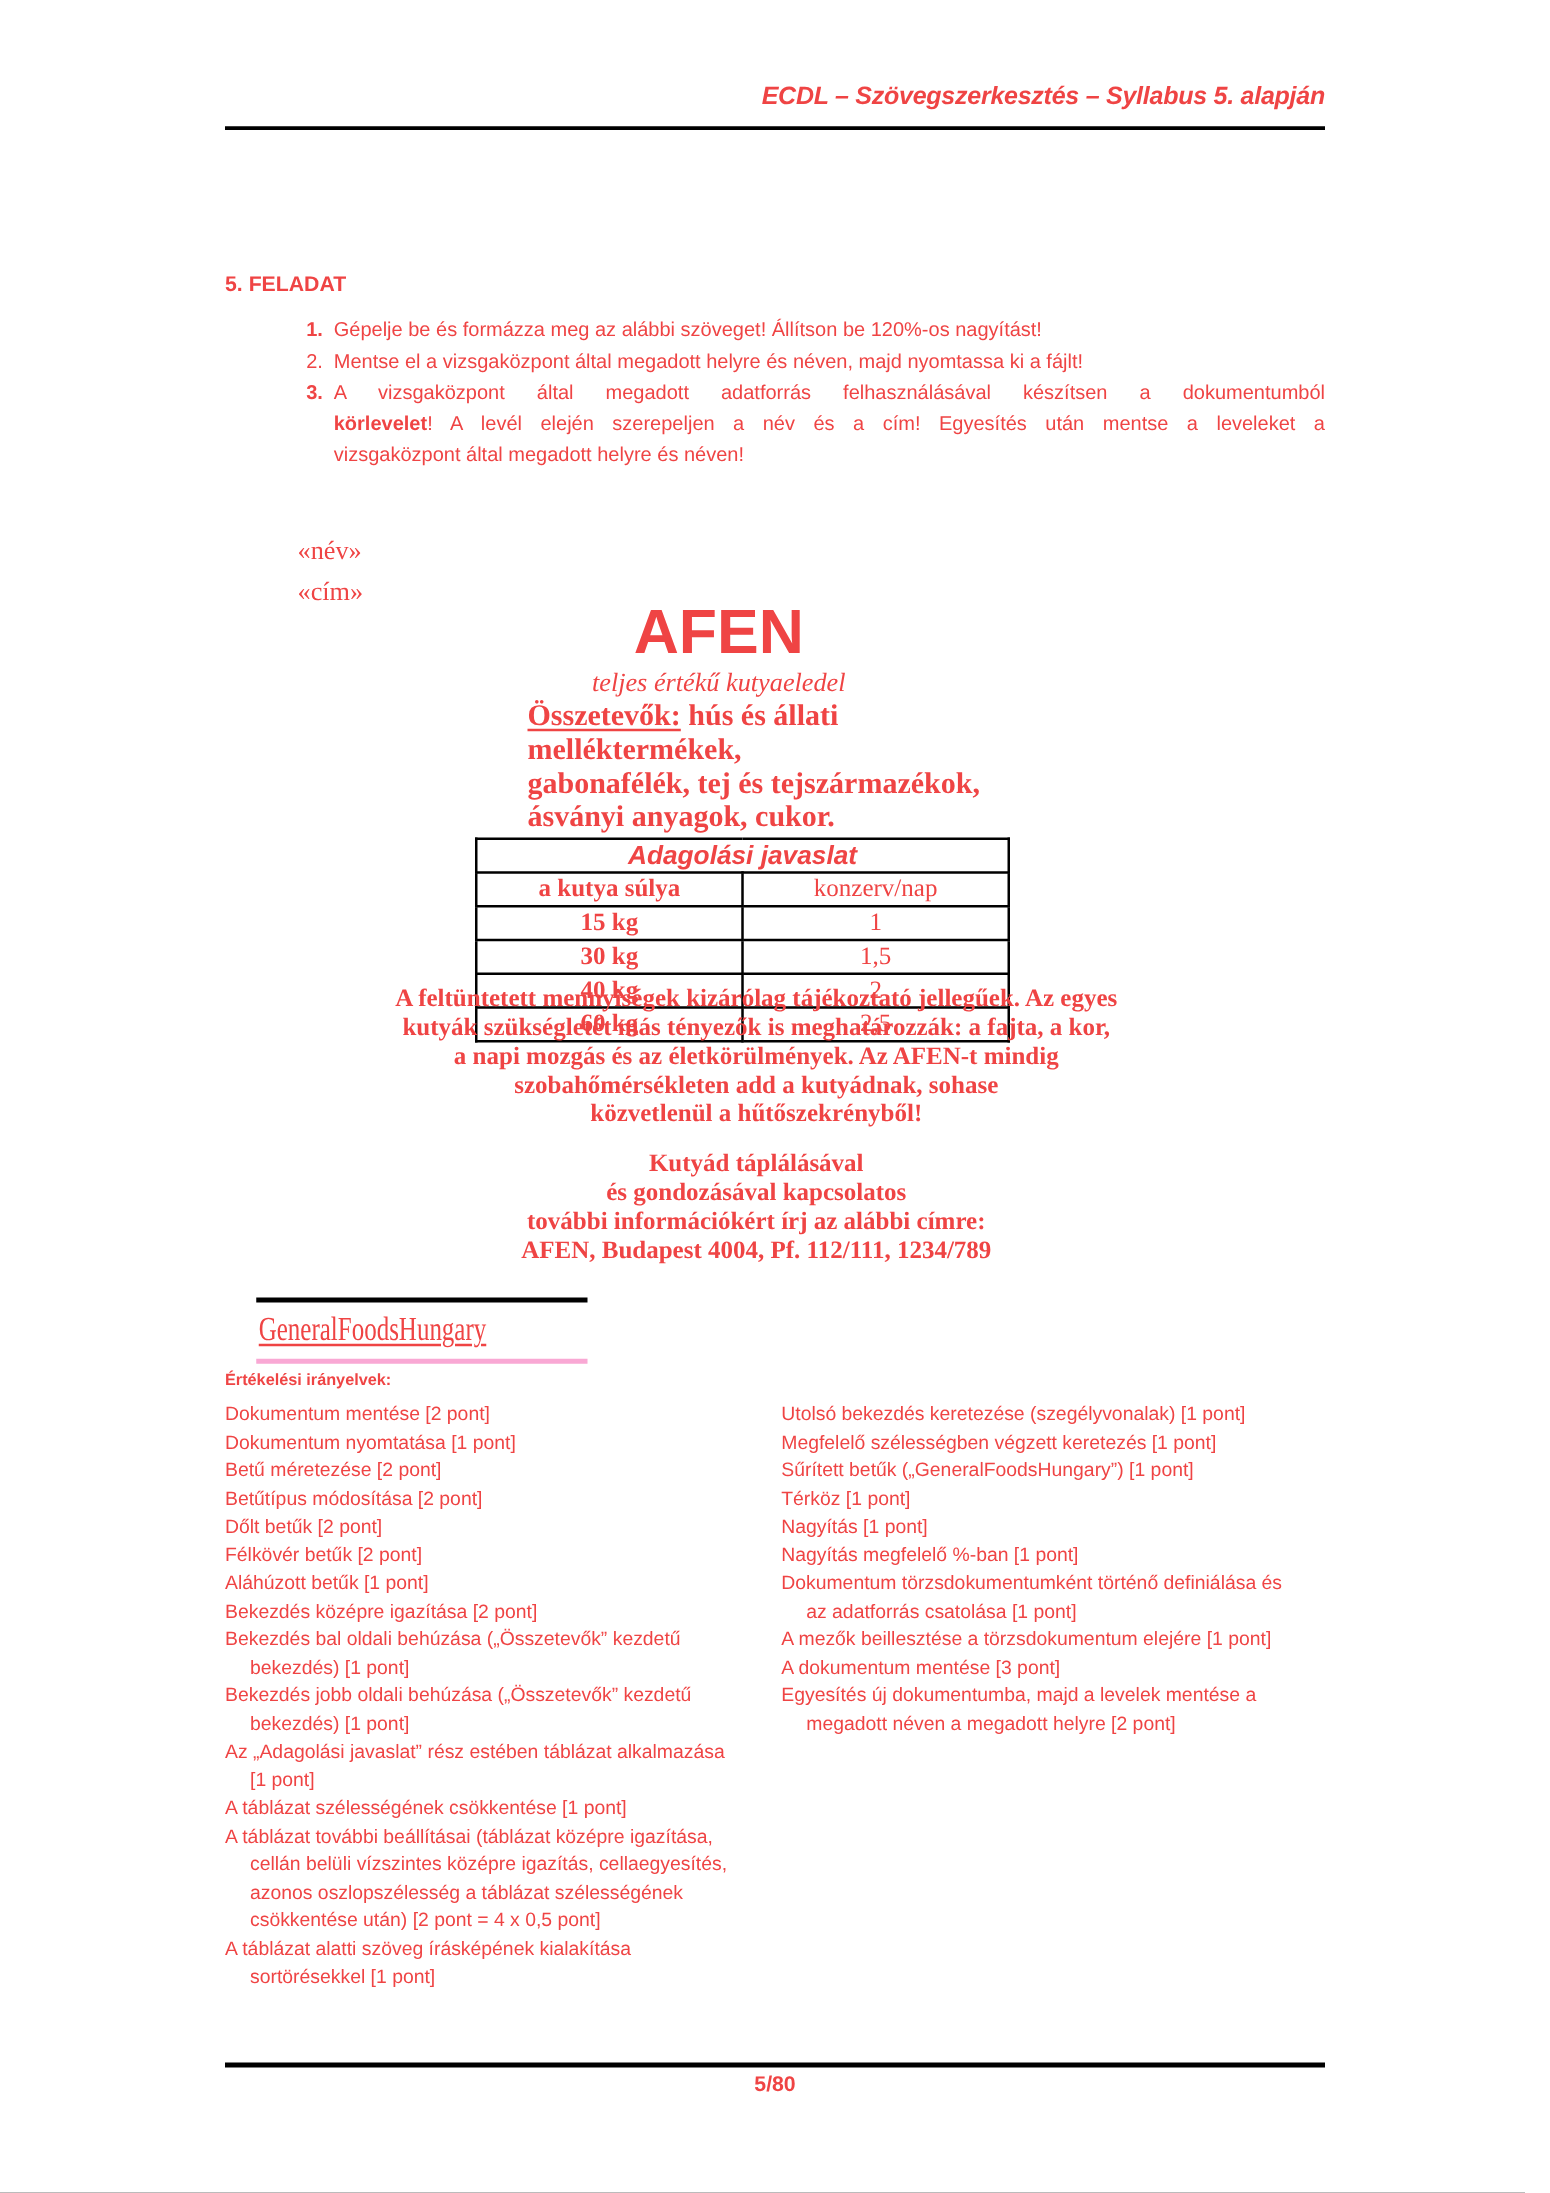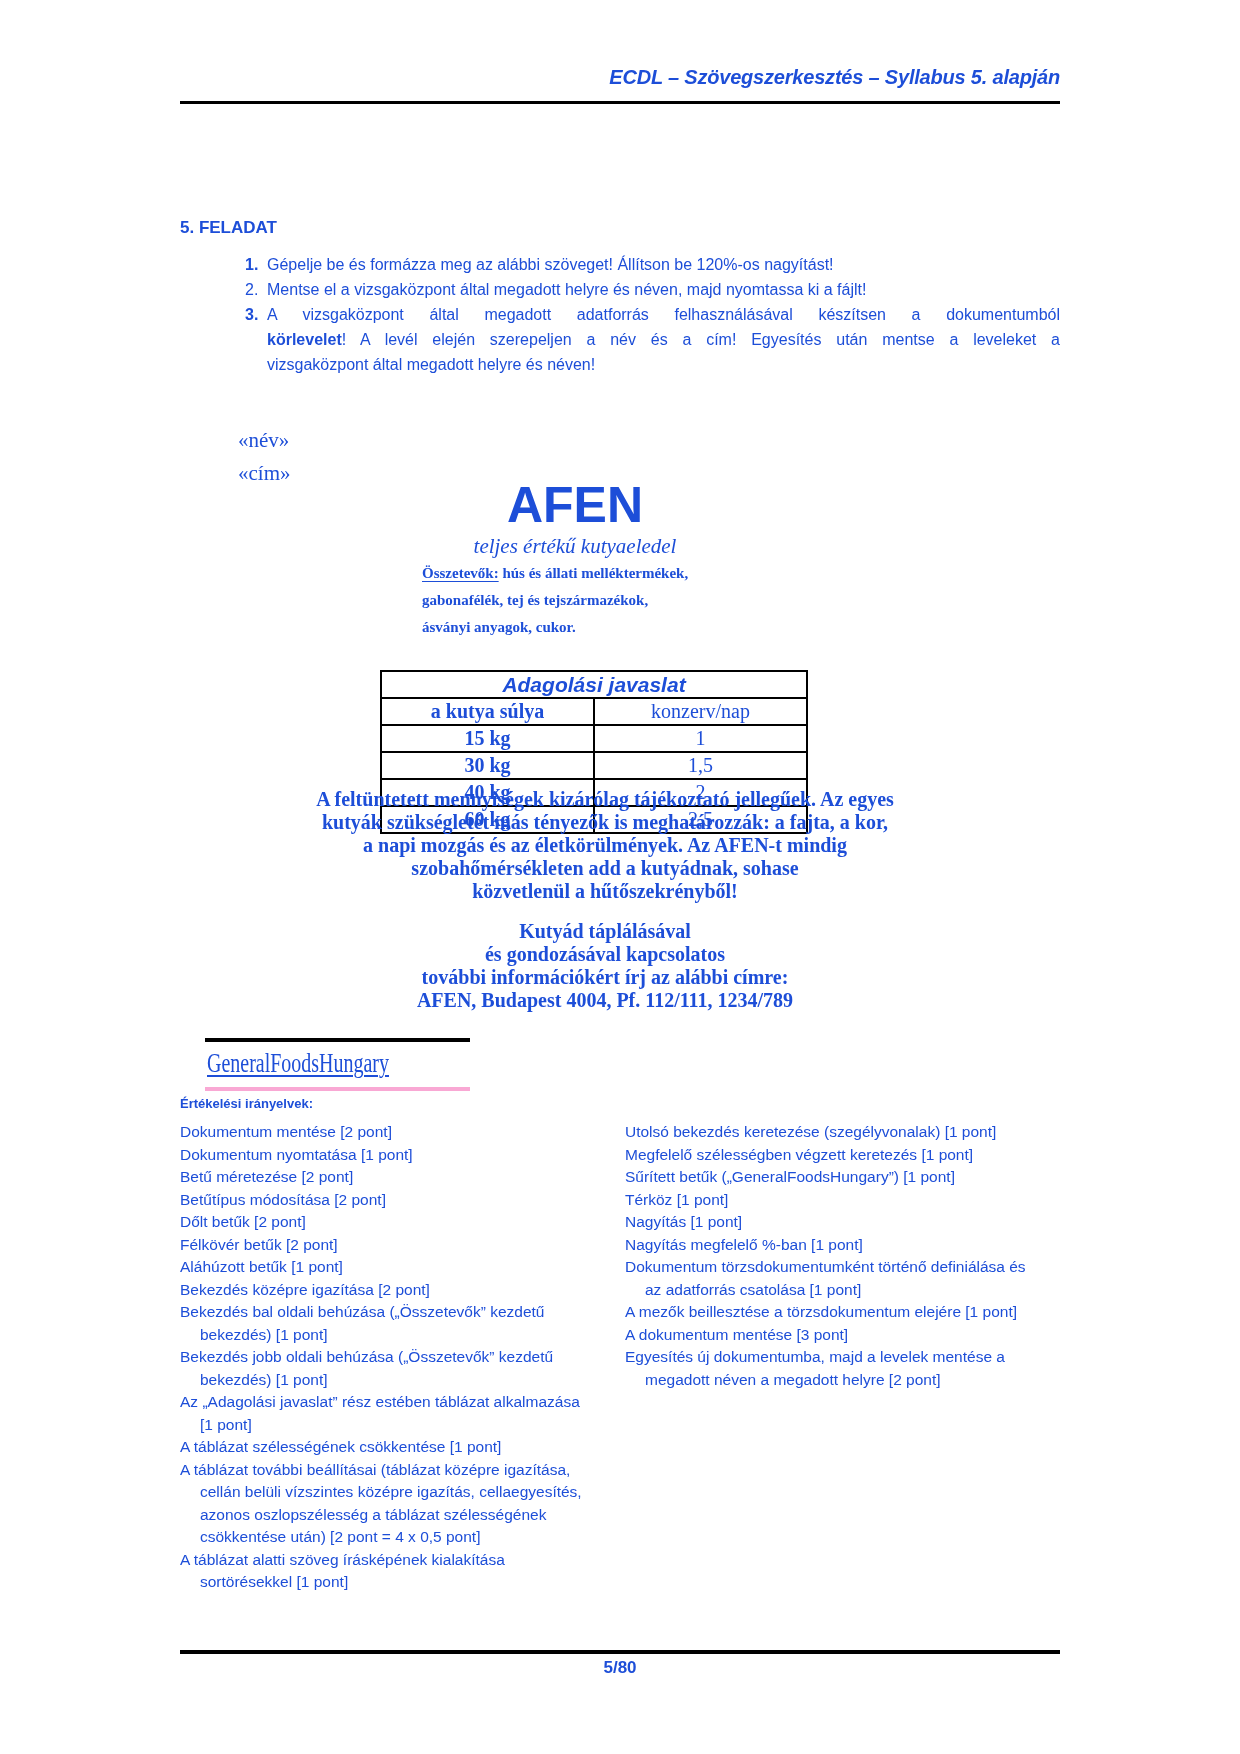--- a/index.html
+++ b/index.html
@@ -1,20 +1,20 @@
 <!DOCTYPE html>
 <html lang="hu"><head>
 <meta charset="utf-8">
 <style>
   html,body{margin:0;padding:0;background:#888;}
   .page{
     position:relative;
     width:1240px;height:1754px;
     background:#ffffff;
-    color:#1d4ed8;
+    color:#ef4444;
     font-family:"Liberation Serif","DejaVu Serif",serif;
     overflow:hidden;
   }
   .b{font-weight:bold;}
   .pre{white-space:pre-line;}
 
   
   .header{
     position:absolute;left:180px;top:66px;width:880px;
     font-family:"Liberation Sans","DejaVu Sans",sans-serif;
@@ -45,21 +45,21 @@
   .merge-fields{
     position:absolute;left:238px;top:424px;
     font-size:21px;line-height:33px;
   }
   .letter-center{position:absolute;left:180px;width:790px;text-align:center;}
   .afen{top:478px;font-family:"Liberation Sans","DejaVu Sans",sans-serif;
     font-weight:bold;font-size:50px;line-height:54px;letter-spacing:0px;}
   .subtitle{top:533px;font-style:italic;font-size:21px;line-height:26px;}
   .ingredients{
     position:absolute;left:422px;top:560px;width:400px;
-    text-align:left;font-weight:bold;font-size:15px;line-height:27px;
+    text-align:left;font-weight:bold;font-size:24px;line-height:27px;
   }
   .ingredients .ul{text-decoration:underline;text-underline-offset:3px;}
 
   .dosage-table{
     position:absolute;left:380px;top:670px;width:428px;
     border-collapse:collapse;table-layout:fixed;
     font-size:20px;
   }
   .dosage-table td{
     border:2px solid #000;

